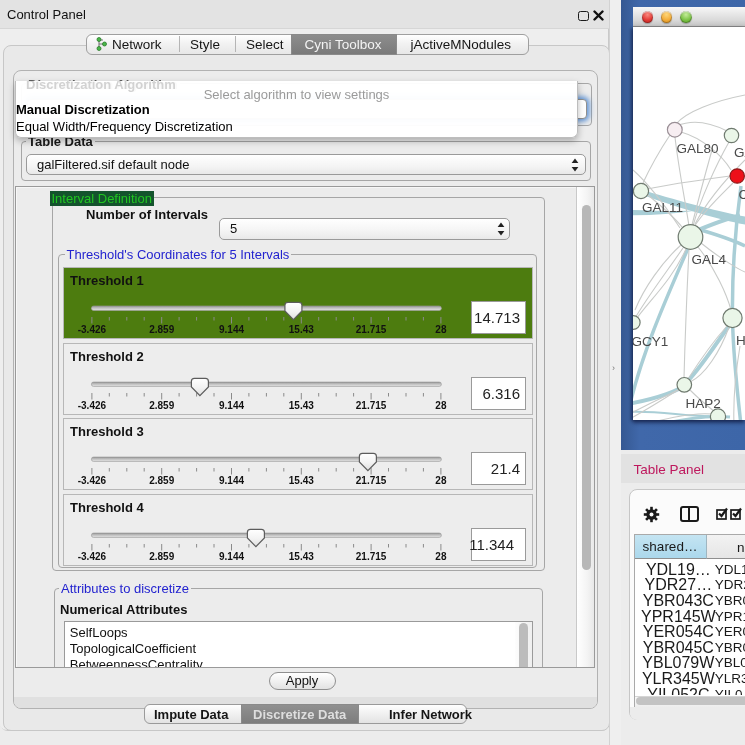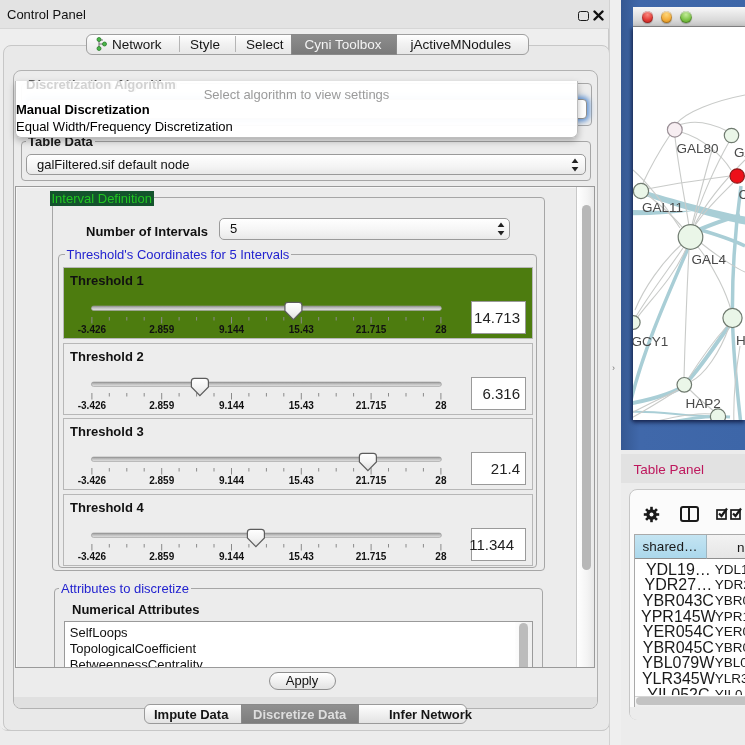--- a/index.html
+++ b/index.html
@@ -40,21 +40,21 @@
 <svg class="abs" style="left:570px;top:157.5px;" width="10" height="14" viewBox="0 0 10 14">
     <path d="M5,0.5 L8.4,5 H1.6 Z" fill="#222"></path>
     <path d="M5,13.5 L1.6,9 H8.4 Z" fill="#222"></path>
   </svg>
 <div class="abs" style="left:14.5px;top:185.5px;width:580px;height:482.5px;border:1px solid #9a9a9a;background:#ececec;box-sizing:border-box;box-shadow:inset 1px 1px 0 #f7f7f7;"></div>
 <div class="abs" style="left:575.5px;top:186.5px;width:18px;height:480.5px;background:linear-gradient(90deg,#ffffff,#f4f4f4 60%,#e8e8e8);border-left:1px solid #c9c9c9;box-sizing:border-box;"></div>
 <div class="abs" style="left:581.5px;top:205px;width:9px;height:365px;background:#b7b7b7;border-radius:4.5px;"></div>
 <div class="abs" style="left:15.5px;top:186.5px;width:560px;height:480.5px;overflow:hidden;">
     <div class="abs" style="left:36.8px;top:10.5px;width:492.7px;height:374px;border:1px solid #a6a6a6;border-radius:4px;box-sizing:border-box;"></div>
     <div class="abs" style="left:34px;top:4px;font-size:13px;color:#21c521;background:#14532d;padding:0 2px;">Interval Definition</div>
-    <div class="abs" style="left:70.5px;top:37px;font-size:13px;font-weight:bold;color:#111;">Number of Intervals</div>
+    <div class="abs" style="left:70.5px;top:20px;font-size:13px;font-weight:bold;color:#111;">Number of Intervals</div>
     <div class="abs" style="left:203px;top:31px;width:291px;height:22px;background:linear-gradient(#ffffff,#f4f4f4 60%,#e9e9e9);border:1px solid #9a9a9a;border-radius:5px;box-sizing:border-box;"></div>
     <div class="abs" style="left:214.5px;top:34.5px;font-size:13px;color:#111;">5</div>
     <svg class="abs" style="left:480.5px;top:35.5px;" width="10" height="14" viewBox="0 0 10 14">
       <path d="M5,0.5 L8.4,5 H1.6 Z" fill="#222"></path>
       <path d="M5,13.5 L1.6,9 H8.4 Z" fill="#222"></path>
     </svg>
     <div class="abs" style="left:42.9px;top:67.3px;width:478.3px;height:314.6px;border:1px solid #a6a6a6;border-radius:4px;box-sizing:border-box;"></div>
     <div class="abs" style="left:49px;top:60.5px;font-size:13px;color:#2323cf;background:#ececec;padding:0 2px;">Threshold's Coordinates for 5 Intervals</div>
     <div class="abs" style="left:47.5px;top:80.5px;width:470px;height:72px;border:1px solid #b7b7b7;background:#4d7c0f;box-sizing:border-box;">
       <div class="abs" style="left:6px;top:5px;font-size:13px;font-weight:bold;color:#111;">Threshold 1</div>
@@ -239,21 +239,21 @@
         <text x="167.5" y="64.5" font-size="10" font-weight="bold" fill="#111" text-anchor="middle" font-family="Liberation Sans, sans-serif">9.144</text>
         <text x="237.3" y="64.5" font-size="10" font-weight="bold" fill="#111" text-anchor="middle" font-family="Liberation Sans, sans-serif">15.43</text>
         <text x="307.1" y="64.5" font-size="10" font-weight="bold" fill="#111" text-anchor="middle" font-family="Liberation Sans, sans-serif">21.715</text>
         <text x="376.9" y="64.5" font-size="10" font-weight="bold" fill="#111" text-anchor="middle" font-family="Liberation Sans, sans-serif">28</text>
         <path d="M 186.40,34.3 h 11 q 3,0 3,3 v 5.7 l -8.5,8.7 l -8.5,-8.7 v -5.7 q 0,-3 3,-3 z" fill="url(#tg)" stroke="#5c5c5c" stroke-width="1.2"></path>
       </svg>
       <div class="abs" style="left:407px;top:33px;width:55px;height:33px;border:1px solid #9a9a9a;background:#fff;box-sizing:border-box;display:flex;align-items:center;justify-content:flex-end;padding-right:11px;font-size:15px;color:#222;">11.344</div>
     </div>
     <div class="abs" style="left:38.2px;top:401.1px;width:489px;height:110px;border:1px solid #a6a6a6;border-radius:4px;box-sizing:border-box;"></div>
     <div class="abs" style="left:43.5px;top:394.5px;font-size:13px;color:#2323cf;background:#ececec;padding:0 2px;">Attributes to discretize</div>
-    <div class="abs" style="left:44.5px;top:415px;font-size:13px;font-weight:bold;color:#111;margin-left:12px;">Numerical Attributes</div>
+    <div class="abs" style="left:44.5px;top:415px;font-size:13px;font-weight:bold;color:#111;">Numerical Attributes</div>
     <div class="abs" style="left:48.3px;top:434.8px;width:469px;height:60px;background:#fff;border:1px solid #9a9a9a;box-sizing:border-box;overflow:hidden;">
       <div style="margin:3px 0 0 5px;font-size:13px;color:#111;line-height:15.65px;">SelfLoops<br>TopologicalCoefficient<br>BetweennessCentrality</div>
     </div>
     <div class="abs" style="left:499.5px;top:435.8px;width:16.5px;height:58px;background:linear-gradient(90deg,#fdfdfd,#efefef);"></div>
     <div class="abs" style="left:503px;top:436.5px;width:9.5px;height:57px;background:#bcbcbc;border-radius:4.5px 4.5px 0 0;"></div>
   </div>
 <div class="abs" style="left:268.5px;top:671.8px;width:67px;height:18px;background:linear-gradient(#ffffff,#f1f1f1 50%,#e2e2e2);border:1px solid #8f8f8f;border-radius:9px;box-sizing:border-box;text-align:center;font-size:13px;color:#111;line-height:16px;">Apply</div>
 <div class="abs" style="left:143.7px;top:703.7px;width:323px;height:20px;background:linear-gradient(#ffffff,#f0f0f0 50%,#e3e3e3);border:1px solid #9a9a9a;border-radius:6px;box-sizing:border-box;"></div>
 <div class="abs" style="left:240.5px;top:703.7px;width:118.6px;height:20px;background:linear-gradient(#909090,#7d7d7d);border:1px solid #8a8a8a;box-sizing:border-box;"></div>
 <div class="abs" style="left:154px;top:706.5px;font-size:13px;font-weight:bold;color:#151515;">Impute Data</div>

